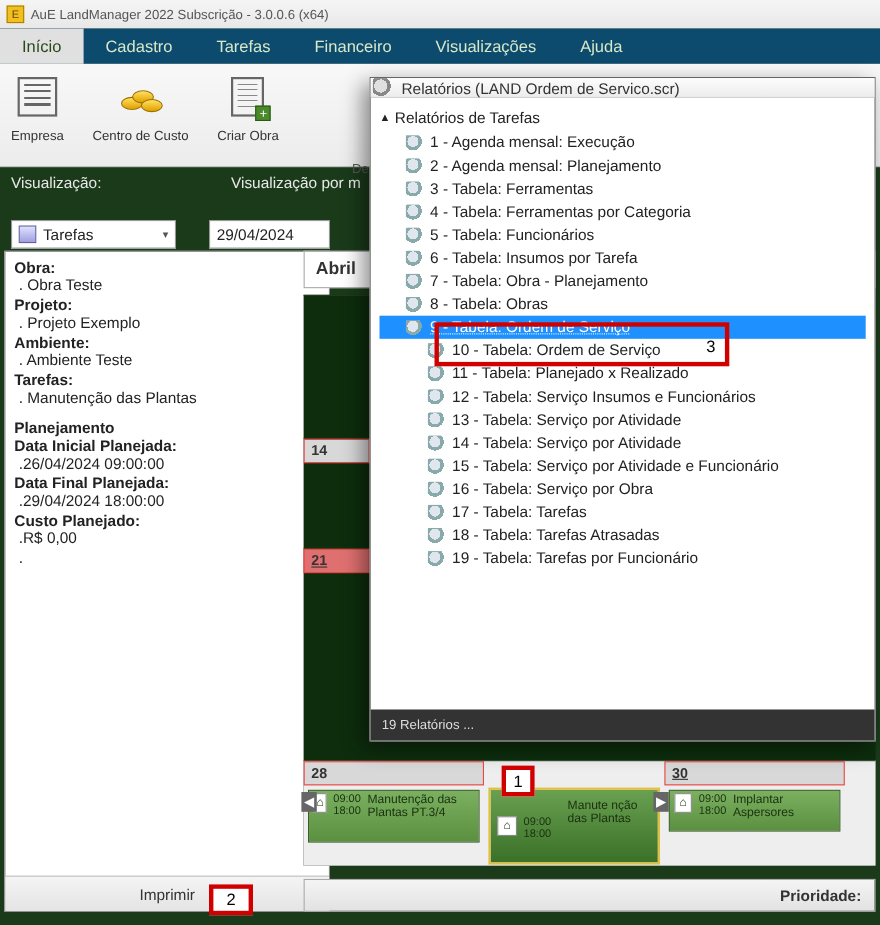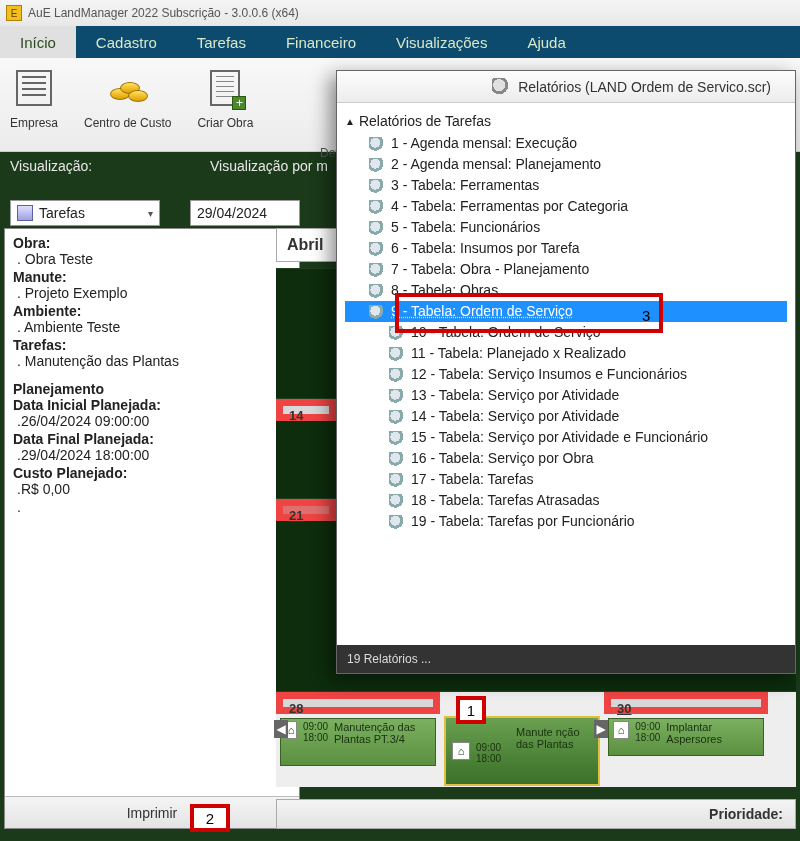--- a/index.html
+++ b/index.html
@@ -48,36 +48,36 @@
   .left-panel .lbl { font-weight:700; }
   .left-panel .val { margin-bottom:2px; padding-left:4px;}
   .left-panel .spacer { flex:1; }
   .print-btn { height:32px; margin:-6px -8px -6px -8px; border-top:1px solid #bbb; background:linear-gradient(#f4f4f4,#e4e4e4); display:flex; align-items:center; justify-content:center; font-size:14px; color:#333; position:relative;}
 
   
   .right-area { position:absolute; left:276px; top:228px; right:4px; bottom:12px; }
   .month-header { background:#fff; border:1px solid #aaa; height:34px; display:flex; align-items:center; padding:0 10px; font-weight:700; font-size:16px; color:#333;}
   .cal-strip { position:absolute; left:0; right:0; bottom:42px; top:40px; background:#0d2d0d; }
   .week-row { position:relative; height:100px; border-top:1px solid #204020;}
-  .daynum-cell { position:absolute; left:0; top:0; height:22px; background:#d8d8d8; border:7px solid #ef4444; width:164px; font-size:13px; font-weight:700; padding:2px 6px; color:#333;}
+  .daynum-cell { position:absolute; left:0; top:0; height:22px; background:#d8d8d8; border:1px solid #ef4444; width:164px; font-size:13px; font-weight:700; padding:2px 6px; color:#333;}
   .daynum-red { background:#e07070;text-decoration:underline; }
   .event { position:absolute; background:linear-gradient(#7ab060,#5a9040); border:1px solid #3a6028; font-size:11px; color:#1a3010; display:flex; gap:6px; padding:2px 4px; align-items:flex-start;}
   .event.dark { background:linear-gradient(#6aa050,#3a7028); border:2px solid #e0c040;}
   .event .house { width:18px; height:18px; background:#fff; border:1px solid #888; display:flex; align-items:center; justify-content:center;}
   .event .times { font-size:10px; line-height:11px; }
   .event .title { font-size:11px; line-height:12px;}
   .chev-left,.chev-right{ position:absolute; top:2px; width:14px; height:18px; background:#666; color:#fff; font-size:12px; display:flex; align-items:center; justify-content:center;}
   .chev-left{ left:-2px;}
   .chev-right{ right:-2px;}
 
   .priority-bar { position:absolute; left:0; right:0; bottom:0; height:30px; background:linear-gradient(#f4f4f4,#e2e2e2); border:1px solid #aaa; display:flex; align-items:center; justify-content:flex-end; padding:0 12px; font-size:14px; font-weight:700; color:#333;}
 
   
   .reports-win { position:absolute; left:336px; top:70px; width:460px; height:604px; background:#fff; border:1px solid #666; box-shadow:-6px 6px 18px rgba(0,0,0,.45); display:flex; flex-direction:column;}
-  .reports-title { height:32px; background:linear-gradient(#fdfdfd,#ececec); border-bottom:1px solid #ccc; display:flex; align-items:center; padding:0 24px; font-size:14px; color:#333;justify-content:flex-end;}
+  .reports-title { height:18px; background:linear-gradient(#fdfdfd,#ececec); border-bottom:1px solid #ccc; display:flex; align-items:center; padding:0 2px; font-size:14px; color:#333;}
   .reports-title .ricon { width:18px; height:18px; margin-right:8px; background:radial-gradient(circle at 40% 40%, #e0e0e0 0 6px, #888 6px 9px, transparent 9px);}
   .tree { flex:1; overflow:auto; padding:10px 8px 4px 8px; font-size:14px; color:#222;}
   .tree-root { display:flex; align-items:center; gap:4px; margin-bottom:4px;}
   .tree-root .tri { font-size:10px;}
   .tree-item { display:flex; align-items:center; gap:6px; padding:1px 4px 1px 24px; line-height:19px; white-space:nowrap;}
   .tree-item.sub { padding-left:44px; }
   .tree-item .nicon { width:16px; height:14px; flex:0 0 16px; background:radial-gradient(circle at 40% 40%, #dfe6ee 0 5px, #8aa 5px 8px, transparent 8px);}
   .tree-item.selected { background:#1e90ff; color:#fff; }
   .tree-item.selected .txt { text-decoration:underline dotted rgba(255,255,255,.7); }
   .status-bar { height:28px; background:#333; color:#ddd; font-size:12px; display:flex; align-items:center; padding:0 10px;}
@@ -149,21 +149,21 @@
     <span class="chev">▾</span>
   </div>
   <div class="date-box">
       <span>29/04/2024</span>
     </div>
 </div>
 
 <div class="left-panel">
   <div class="lbl">Obra:</div>
   <div class="val">. Obra Teste</div>
-  <div class="lbl">Manute:</div>
+  <div class="lbl">Projeto:</div>
   <div class="val">. Projeto Exemplo</div>
   <div class="lbl">Ambiente:</div>
   <div class="val">. Ambiente Teste</div>
   <div class="lbl">Tarefas:</div>
   <div class="val">. Manutenção das Plantas</div>
   <div style="height:10px;"></div>
   <div class="lbl">Planejamento</div>
   <div class="lbl">Data Inicial Planejada:</div>
   <div class="val">.26/04/2024 09:00:00</div>
   <div class="lbl">Data Final Planejada:</div>

